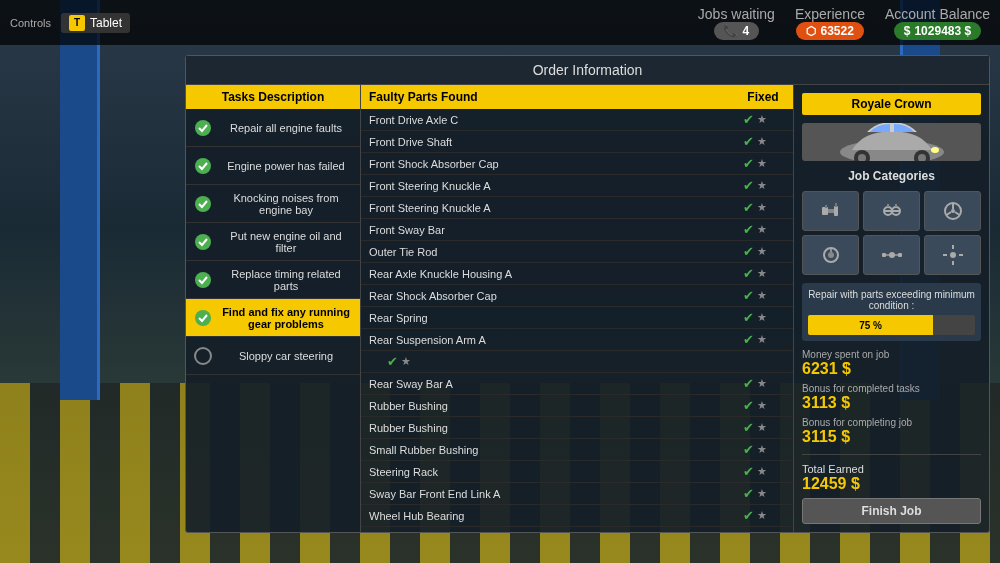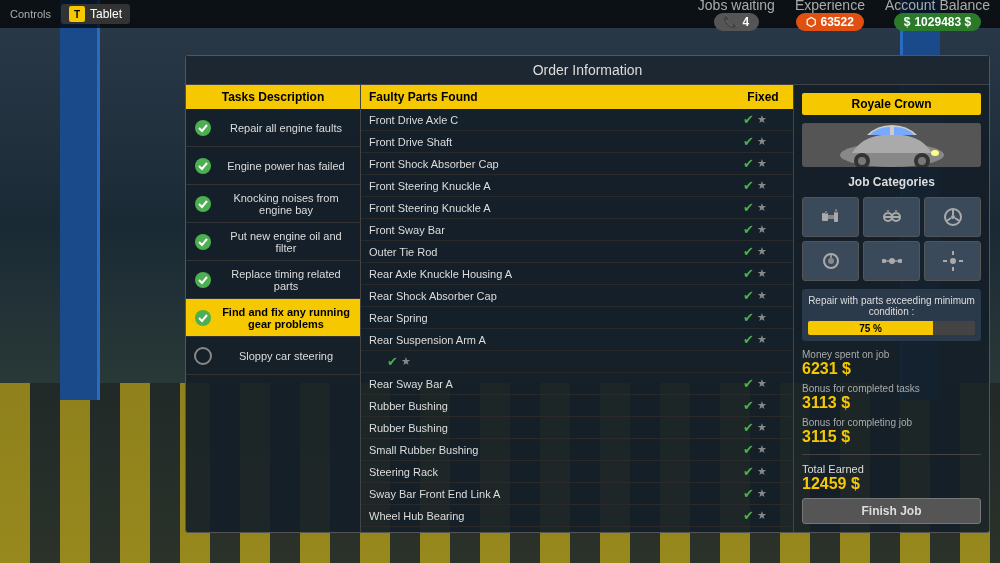--- a/index.html
+++ b/index.html
@@ -53,21 +53,21 @@
       background: #1a4a8a;
       border-left: 3px solid #2a6ac0;
     }
 
     
     .top-bar {
       position: absolute;
       top: 0;
       left: 0;
       right: 0;
-      height: 28px;
+      height: 45px;
       background: rgba(0,0,0,0.7);
       display: flex;
       align-items: center;
       justify-content: space-between;
       padding: 0 10px;
       z-index: 100;
     }
 
     .top-bar-left {
       display: flex;
@@ -354,21 +354,21 @@
 
     .condition-text {
       color: #ddd;
       font-size: 10px;
       text-align: center;
       margin-bottom: 4px;
     }
 
     .condition-bar-bg {
       background: #444;
-      height: 14px;
+      height: 20px;
       border-radius: 2px;
       overflow: hidden;
     }
 
     .condition-bar-fill {
       background: #f5c800;
       height: 100%;
       display: flex;
       align-items: center;
       justify-content: center;

